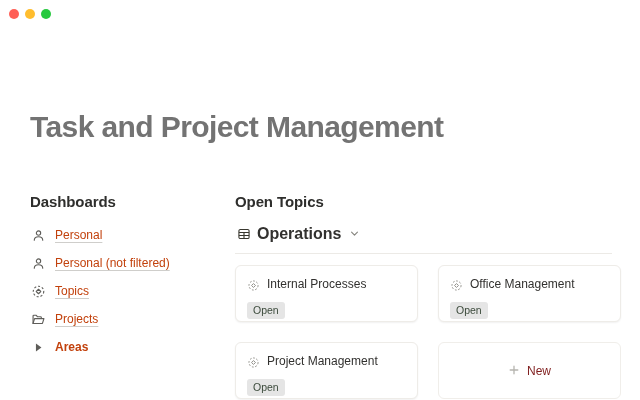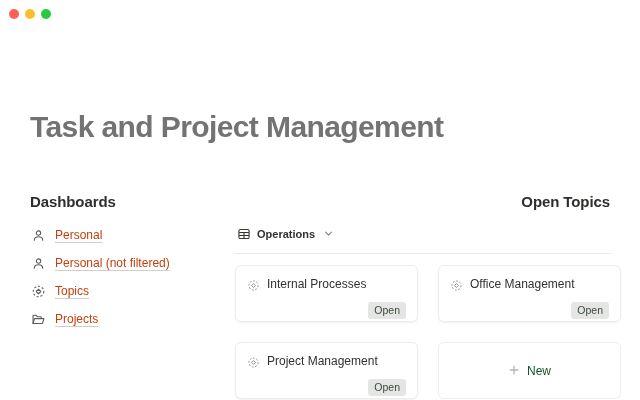--- a/index.html
+++ b/index.html
@@ -51,21 +51,21 @@
     line-height: 1.1;
   }
 
   .columns {
     display: flex;
     margin-top: 50px;
     align-items: flex-start;
   }
 
   .col-left  { width: 205px; flex: 0 0 205px; }
-  .col-right { flex: 1 1 auto; min-width: 0; text-align: right; }
+  .col-right { flex: 1 1 auto; min-width: 0; }
 
   .section-title {
     font-size: 15px;
     font-weight: bold;
     color: #2e2e2c;
     letter-spacing: -0.1px;
     margin-bottom: 13px;
   }
 
   
@@ -109,21 +109,21 @@
   }
   .tab {
     display: flex;
     align-items: center;
     gap: 6px;
     cursor: pointer;
     padding: 0 2px;
   }
   .tab-icon { width: 14px; height: 14px; color: #38372f; display: block; }
   .tab-label {
-    font-size: 11px;
+    font-size: 16px;
     font-weight: bold;
     color: #32312f;
   }
   .tab-chevron { color: #86857f; display: block; margin-left: 2px; }
 
   .divider {
     height: 1px;
     background: #eceae6;
     margin-top: 8px;
     width: 377px;
@@ -182,21 +182,21 @@
     border-radius: 6px;
     box-shadow: none;
     height: 57px;
     display: flex;
     align-items: center;
     justify-content: center;
     gap: 7px;
     cursor: pointer;
   }
   .plus-icon { color: #b5b4af; display: block; }
-  .new-label { font-size: 12px; color: #14532d; }
+  .new-label { font-size: 12px; color: #7f1d1d; }
 </style>
 </head>
 <body>
 
 <div class="titlebar">
   <div class="lights">
     <span class="light red"></span>
     <span class="light yellow"></span>
     <span class="light green"></span>
   </div>
@@ -246,20 +246,28 @@
         <li class="nav-item">
           <span class="nav-icon">
             <svg width="15" height="15" viewBox="0 0 16 16" fill="none" stroke="currentColor" stroke-width="1.2">
               <path d="M2.2 12.2V4.3a.8.8 0 0 1 .8-.8h2.6l1.2 1.5h3.4a.8.8 0 0 1 .8.8v1" stroke-linejoin="round" stroke-linecap="round"></path>
               <path d="M2.2 12.2l1.6-5.1h10l-1.6 5.1z" stroke-linejoin="round" stroke-linecap="round"></path>
             </svg>
           </span>
           <span class="nav-label">Projects</span>
         </li>
 
+        <li class="nav-item no-underline">
+          <span class="nav-icon">
+            <svg width="11" height="11" viewBox="0 0 12 12" fill="currentColor">
+              <path d="M3.2 1.6 L9.2 6 L3.2 10.4 Z"></path>
+            </svg>
+          </span>
+          <span class="nav-label">Areas</span>
+        </li>
 
       </ul>
     </div>
 
     <div class="col-right">
       <div class="section-title">Open Topics</div>
 
       <div class="tabs-row">
         <div class="tab">
           <span class="tab-icon">

